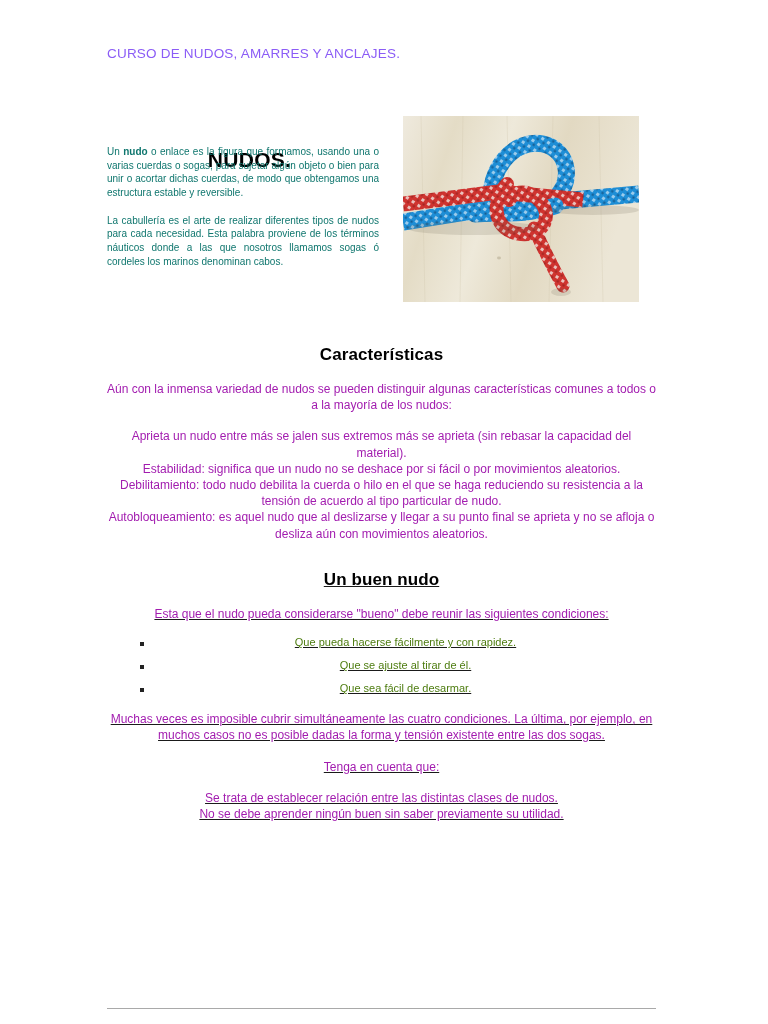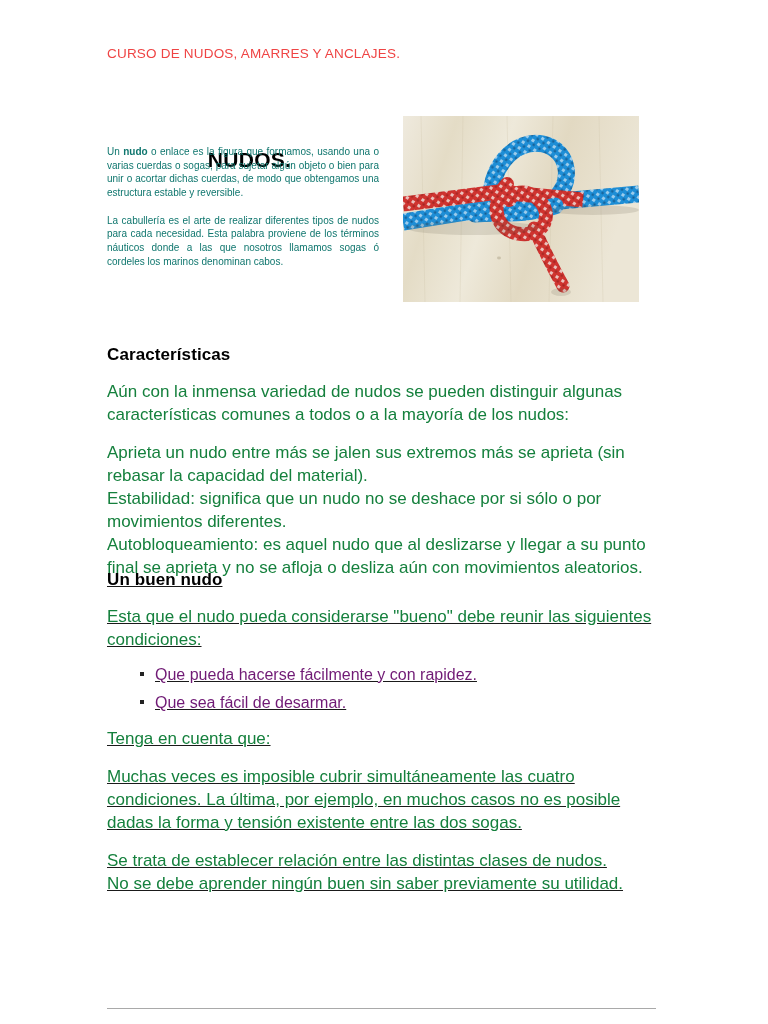--- a/index.html
+++ b/index.html
@@ -22,21 +22,21 @@
     background: #ffffff;
   }
 
   
   .doc-header {
     position: absolute;
     left: 107px;
     top: 46px;
     font-size: 13.5px;
     letter-spacing: 0.2px;
-    color: #ef4444;
+    color: #8b5cf6;
     white-space: nowrap;
   }
 
   
   .doc-title {
     position: absolute;
     left: 107px;
     top: 104px;
     width: 285px;
     text-align: center;
@@ -73,51 +73,52 @@
     overflow: hidden;
     background: #e9e3d4;
   }
   .knot-photo svg { display: block; }
 
   
   .section {
     position: absolute;
     left: 107px;
     width: 549px;
+    text-align: center;
   }
   .section h2 {
     margin: 0 0 16px 0;
     font-size: 17px;
     font-weight: bold;
     color: #000000;
     letter-spacing: 0.1px;
   }
   .section p {
     margin: 0 0 15px 0;
-    font-size: 17px;
+    font-size: 12px;
     line-height: 1.35;
-    color: #15803d;
+    color: #a21caf;
   }
   .section p:last-child { margin-bottom: 0; }
 
   .block-lines p { margin-bottom: 0; }
 
   
   ul.conditions {
     list-style: none;
     margin: 14px 0 17px 0;
     padding: 0;
   }
   ul.conditions li {
     position: relative;
     padding-left: 48px;
-    font-size: 16px;
+    font-size: 11px;
     line-height: 1.0;
     margin-bottom: 11px;
-    color: #701a75;
+    color: #4d7c0f;
     margin-top: 12px;
   }
   ul.conditions li:last-child { margin-bottom: 0; }
   .bullet-sq {
     position: absolute;
     left: 33px;
     top: 5px;
     width: 4px;
     height: 4px;
     background: #222222;
@@ -198,42 +199,47 @@
         <ellipse cx="158" cy="176" rx="10" ry="4"></ellipse>
       </g>
     </svg>
   </div>
 
   <div class="section" style="top:345px;">
     <h2>Características</h2>
     <p>Aún con la inmensa variedad de nudos se pueden distinguir algunas características comunes a todos o a la mayoría de los nudos:</p>
     <div class="block-lines">
       <p>Aprieta un nudo entre más se jalen sus extremos más se aprieta (sin rebasar la capacidad del material).</p>
-      <p>Estabilidad: significa que un nudo no se deshace por si sólo o por movimientos diferentes.</p>
+      <p>Estabilidad: significa que un nudo no se deshace por si fácil o por movimientos aleatorios.</p>
+      <p>Debilitamiento: todo nudo debilita la cuerda o hilo en el que se haga reduciendo su resistencia a la tensión de acuerdo al tipo particular de nudo.</p>
       <p>Autobloqueamiento: es aquel nudo que al deslizarse y llegar a su punto final se aprieta y no se afloja o desliza aún con movimientos aleatorios.</p>
     </div>
   </div>
 
   <div class="section" style="top:570px;text-decoration:underline;">
     <h2>Un buen nudo</h2>
     <p>Esta que el nudo pueda considerarse "bueno" debe reunir las siguientes condiciones:</p>
 
     <ul class="conditions">
       <li>
         <span class="bullet-sq"></span>
         <span>Que pueda hacerse fácilmente y con rapidez.</span>
       </li>
       <li>
         <span class="bullet-sq"></span>
+        <span>Que se ajuste al tirar de él.</span>
+      </li>
+      <li>
+        <span class="bullet-sq"></span>
         <span>Que sea fácil de desarmar.</span>
       </li>
     </ul>
 
+    <p>Muchas veces es imposible cubrir simultáneamente las cuatro condiciones. La última, por ejemplo, en muchos casos no es posible dadas la forma y tensión existente entre las dos sogas.</p>
     <p>Tenga en cuenta que:</p>
-    <p>Muchas veces es imposible cubrir simultáneamente las cuatro condiciones. La última, por ejemplo, en muchos casos no es posible dadas la forma y tensión existente entre las dos sogas.</p>
     <div class="block-lines">
       <p>Se trata de establecer relación entre las distintas clases de nudos.</p>
       <p>No se debe aprender ningún buen sin saber previamente su utilidad.</p>
     </div>
   </div>
 
   <div class="footer-rule"></div>
 
 </div>
 

